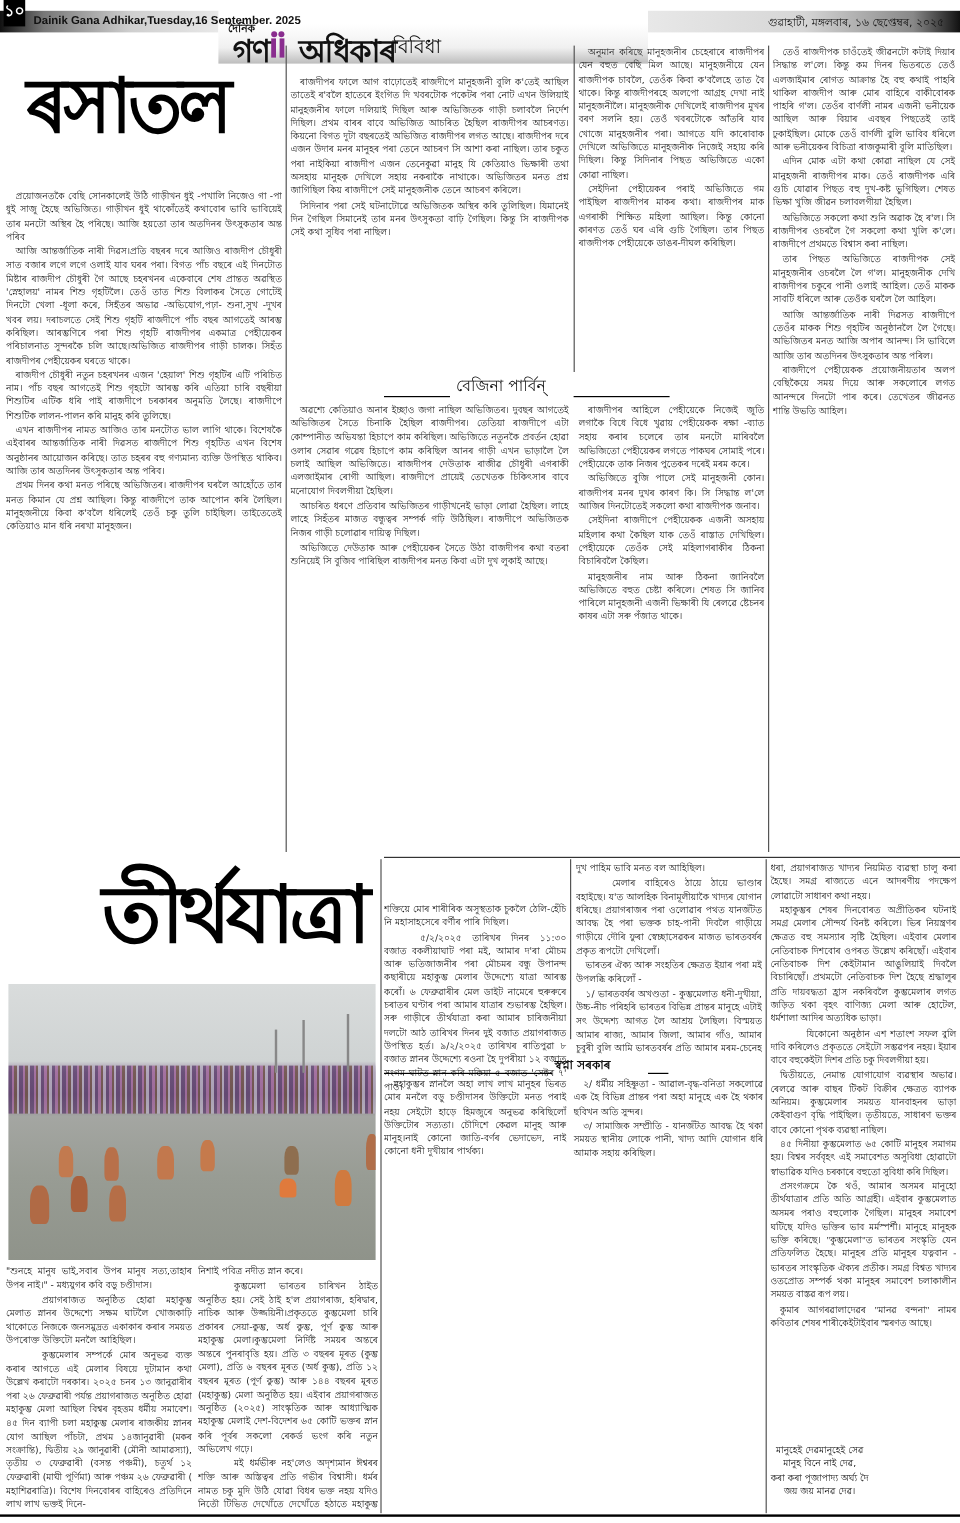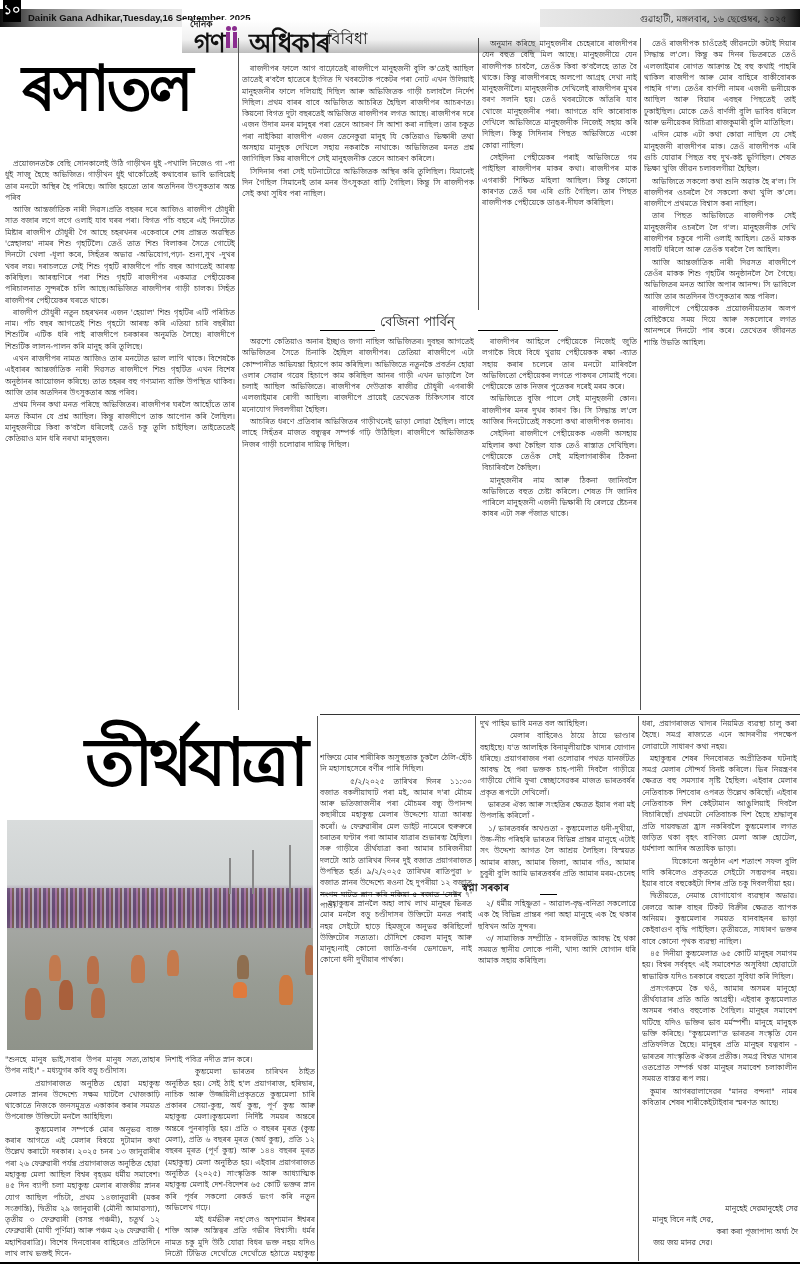--- a/index.html
+++ b/index.html
@@ -43,21 +43,21 @@
   
   .photo { position: absolute; left: 7px; top: 820px; width: 306px; height: 230px; overflow: hidden;
     background: linear-gradient(to bottom, #d9dcdc 0%, #cfd3d3 28%, #9b8aa5 32%, #7b6d86 40%, #a4a6a2 48%, #989c94 70%, #8f938a 100%); }
   .photo .crowd { position: absolute; left: 0; top: 68px; width: 100%; height: 40px;
     background: repeating-linear-gradient(90deg, #5b3d6b 0 3px, #a66aa0 3px 5px, #6a4b3d 5px 7px, #b8b0c3 7px 9px); opacity: .75; }
   .photo .pole { position: absolute; background: #888; width: 2px; }
   .photo .p { position: absolute; border-radius: 40% 40% 20% 20%; }
 
   
   .poem { position: absolute; left: 568px; top: 1203px; width: 230px; font-size: 7.6px; line-height: 11.3px; }
-  .poem .ln { display: flex; justify-content: flex-end; }
+  .poem .ln { display: flex; justify-content: center; }
   .poem .c { text-align: center; }
 
   .footer-rule { position: absolute; left: 0; top: 1262px; width: 800px; height: 2px; background: #000; }
 </style>
 </head>
 <body>
 
 <div class="masthead">
   <div class="bar-left"></div>
   <div class="bar-right"></div>
@@ -94,20 +94,21 @@
   <p>ৰাজদীপৰ ফালে আগ বাঢ়োতেই ৰাজদীপে মানুহজনী বুলি ক'তেই আছিল তাতেই ৰ'বলৈ হাতেৰে ইংগিত দি খবৰটোক পকেটৰ পৰা নোট এখন উলিয়াই মানুহজনীৰ ফালে দলিয়াই দিছিল আৰু অভিজিতক গাড়ী চলাবলৈ নিৰ্দেশ দিছিল। প্ৰথম বাৰৰ বাবে অভিজিত আচৰিত হৈছিল ৰাজদীপৰ আচৰণত। কিয়নো বিগত দুটা বছৰতেই অভিজিত ৰাজদীপৰ লগত আছে। ৰাজদীপৰ দৰে এজন উদাৰ মনৰ মানুহৰ পৰা তেনে আচৰণ সি আশা কৰা নাছিল। তাৰ চকুত পৰা নাইকিয়া ৰাজদীপ এজন তেনেকুৱা মানুহ যি কেতিয়াও ভিক্ষাৰী তথা অসহায় মানুহক দেখিলে সহায় নকৰাকৈ নাথাকে। অভিজিতৰ মনত প্ৰশ্ন জাগিছিল কিয় ৰাজদীপে সেই মানুহজনীক তেনে আচৰণ কৰিলে।</p>
   <p>সিদিনাৰ পৰা সেই ঘটনাটোৱে অভিজিতক অস্থিৰ কৰি তুলিছিল। যিমানেই দিন গৈছিল সিমানেই তাৰ মনৰ উৎসুকতা বাঢ়ি গৈছিল। কিন্তু সি ৰাজদীপক সেই কথা সুধিব পৰা নাছিল।</p>
 </div>
 <div class="subhead">বেজিনা পাৰ্বিন্</div>
 <div class="subhead-line" style="left:320px;width:55px;"></div>
 <div class="subhead-line" style="left:478px;width:80px;"></div>
 
 <div class="col" style="left:242px;top:336px;width:232px;height:376px;">
   <p>অৱশ্যে কেতিয়াও অনাৰ ইচ্ছাও জগা নাছিল অভিজিতৰ। দুবছৰ আগতেই অভিজিতৰ সৈতে চিনাকি হৈছিল ৰাজদীপৰ। তেতিয়া ৰাজদীপে এটা কোম্পানীত অভিযন্তা হিচাপে কাম কৰিছিল। অভিজিতে নতুনকৈ প্ৰবৰ্তন হোৱা ওলাৰ সেৱাৰ গৱেষ হিচাপে কাম কৰিছিল আনৰ গাড়ী এখন ভাড়ালৈ লৈ চলাই আছিল অভিজিতে। ৰাজদীপৰ দেউতাক ৰাজীৱ চৌধুৰী এগৰাকী এলজাইমাৰ ৰোগী আছিল। ৰাজদীপে প্ৰায়েই তেখেতক চিকিৎসাৰ বাবে মনোযোগ দিবলগীয়া হৈছিল।</p>
   <p>আচৰিত ধৰণে প্ৰতিবাৰ অভিজিতৰ গাড়ীখনেই ভাড়া লোৱা হৈছিল। লাহে লাহে সিহঁতৰ মাজত বন্ধুত্বৰ সম্পৰ্ক গঢ়ি উঠিছিল। ৰাজদীপে অভিজিতক নিজৰ গাড়ী চলোৱাৰ দায়িত্ব দিছিল।</p>
+  <p>অভিজিতে দেউতাক আৰু পেহীয়েকৰ সৈতে উঠা বাজদীপৰ কথা বতৰা শুনিয়েই সি বুজিব পাৰিছিল ৰাজদীপৰ মনত কিবা এটা দুখ লুকাই আছে।</p>
 </div>
 <div class="rule-v" style="left:478px;top:38px;height:272px;"></div>
 
 <div class="col" style="left:482px;top:38px;width:155px;height:272px;">
   <p>অনুমান কৰিছে মানুহজনীৰ চেহেৰাৰে ৰাজদীপৰ যেন বহুত বেছি মিল আছে। মানুহজনীয়ে যেন ৰাজদীপক চাবলৈ, তেওঁক কিবা ক'বলৈহে তাত বৈ থাকে। কিন্তু ৰাজদীপৰহে অলপো আগ্ৰহ দেখা নাই মানুহজনীলৈ। মানুহজনীক দেখিলেই ৰাজদীপৰ মুখৰ বৰণ সলনি হয়। তেওঁ খবৰটোকে আঁতৰি যাব খোজে মানুহজনীৰ পৰা। আগতে যদি কাৰোবাক দেখিলে অভিজিতে মানুহজনীক নিজেই সহায় কৰি দিছিল। কিন্তু সিদিনাৰ পিছত অভিজিতে একো কোৱা নাছিল।</p>
   <p>সেইদিনা পেহীয়েকৰ পৰাই অভিজিতে গম পাইছিল ৰাজদীপৰ মাকৰ কথা। ৰাজদীপৰ মাক এগৰাকী শিক্ষিত মহিলা আছিল। কিন্তু কোনো কাৰণত তেওঁ ঘৰ এৰি গুচি গৈছিল। তাৰ পিছত ৰাজদীপক পেহীয়েকে ডাঙৰ-দীঘল কৰিছিল।</p>
 </div>
 <div class="col" style="left:482px;top:336px;width:155px;height:376px;">
   <p>ৰাজদীপৰ আহিলে পেহীয়েকে নিজেই জুতি লগাকৈ বিধে বিধে খুৱায় পেহীয়েকক ৰক্ষা -ব্যাত সহায় কৰাৰ চলেৰে তাৰ মনটো মাৰিবলৈ অভিজিতো পেহীয়েকৰ লগতে পাকঘৰ সোমাই পৰে। পেহীয়েকে তাক নিজৰ পুতেকৰ দৰেই মৰম কৰে।</p>
   <p>অভিজিতে বুজি পালে সেই মানুহজনী কোন। ৰাজদীপৰ মনৰ দুখৰ কাৰণ কি। সি সিদ্ধান্ত ল'লে আজিৰ দিনটোতেই সকলো কথা ৰাজদীপক জনাব।</p>
@@ -179,21 +180,21 @@
   <p>ভাৰতৰ ঐক্য আৰু সংহতিৰ ক্ষেত্ৰত ইয়াৰ পৰা মই উপলব্ধি কৰিলোঁ -</p>
   <p>১/ ভাৰতবৰ্ষৰ অখণ্ডতা - কুম্ভমেলাত ধনী-দুখীয়া, উচ্চ-নীচ পৰিহৰি ভাৰতৰ বিভিন্ন প্ৰান্তৰ মানুহে এটাই সৎ উদ্দেশ্য আগত লৈ আশ্ৰয় লৈছিল। বিস্ময়ত আমাৰ ৰাজ্য, আমাৰ জিলা, আমাৰ গাঁও, আমাৰ চুবুৰী বুলি আমি ভাৰতবৰ্ষৰ প্ৰতি আমাৰ মৰম-চেনেহ সীমিত কৰি ৰাখোঁ।</p>
 </div>
 <div class="col" style="left:478px;top:898px;width:158px;height:362px;">
   <p>২/ ধৰ্মীয় সহিষ্ণুতা - আৱাল-বৃদ্ধ-বনিতা সকলোৱে এক হৈ বিভিন্ন প্ৰান্তৰ পৰা অহা মানুহে এক হৈ থকাৰ ছবিখন অতি সুন্দৰ।</p>
   <p>৩/ সামাজিক সম্প্ৰীতি - যানজঁটত আবদ্ধ হৈ থকা সময়ত স্থানীয় লোকে পানী, খাদ্য আদি যোগান ধৰি আমাক সহায় কৰিছিল।</p>
 </div>
 
 <div class="rule-v" style="left:638px;top:716px;height:545px;"></div>
 
-<div class="col" style="left:642px;top:718px;width:155px;height:483px;">
+<div class="col" style="left:642px;top:718px;width:155px;height:483px;font-family:Liberation Serif, serif;">
   <p style="text-indent:0">ধৰা, প্ৰয়াগৰাজত খাদ্যৰ নিয়মিত ব্যৱস্থা চালু কৰা হৈছে। সমগ্ৰ ৰাজ্যতে এনে আদৰণীয় পদক্ষেপ লোৱাটো সাধাৰণ কথা নহয়।</p>
   <p>মহাকুম্ভৰ শেষৰ দিনবোৰত অপ্ৰীতিকৰ ঘটনাই সমগ্ৰ মেলাৰ সৌন্দৰ্য বিনষ্ট কৰিলে। ভিৰ নিয়ন্ত্ৰণৰ ক্ষেত্ৰত বহু সমস্যাৰ সৃষ্টি হৈছিল। এইবাৰ মেলাৰ নেতিবাচক দিশবোৰ ওপৰত উল্লেখ কৰিছোঁ। এইবাৰ নেতিবাচক দিশ কেইটামান আঙুলিয়াই দিবলৈ বিচাৰিছোঁ। প্ৰথমটো নেতিবাচক দিশ হৈছে শ্ৰদ্ধালুৰ প্ৰতি দায়বদ্ধতা হ্ৰাস নকৰিবলৈ কুম্ভমেলাৰ লগত জড়িত থকা বৃহৎ বাণিজ্য মেলা আৰু হোটেল, ধৰ্মশালা আদিৰ অত্যধিক ভাড়া।</p>
   <p style="text-indent:30px">যিকোনো অনুষ্ঠান এশ শতাংশ সফল বুলি দাবি কৰিলেও প্ৰকৃততে সেইটো সম্ভৱপৰ নহয়। ইয়াৰ বাবে বহুকেইটা দিশৰ প্ৰতি চকু দিবলগীয়া হয়।</p>
   <p>দ্বিতীয়তে, নেমান্ত যোগাযোগ ব্যৱস্থাৰ অভাৱ। ৰেলৱে আৰু বাছৰ টিকট বিক্ৰীৰ ক্ষেত্ৰত ব্যাপক অনিয়ম। কুম্ভমেলাৰ সময়ত যানবাহনৰ ভাড়া কেইবাগুণ বৃদ্ধি পাইছিল। তৃতীয়তে, সাধাৰণ ভক্তৰ বাবে কোনো পৃথক ব্যৱস্থা নাছিল।</p>
   <p>৪৫ দিনীয়া কুম্ভমেলাত ৬৫ কোটি মানুহৰ সমাগম হয়। বিশ্বৰ সৰ্ববৃহৎ এই সমাবেশত অসুবিধা হোৱাটো স্বাভাৱিক যদিও চৰকাৰে বহুতো সুবিধা কৰি দিছিল।</p>
   <p>প্ৰসংগক্ৰমে কৈ থওঁ, আমাৰ অসমৰ মানুহো তীৰ্থযাত্ৰাৰ প্ৰতি অতি আগ্ৰহী। এইবাৰ কুম্ভমেলাত অসমৰ পৰাও বহুলোক গৈছিল। মানুহৰ সমাবেশ ঘটিছে যদিও ভক্তিৰ ভাব মৰ্মস্পৰ্শী। মানুহে মানুহক ভক্তি কৰিছে। "কুম্ভমেলা"ত ভাৰতৰ সংস্কৃতি যেন প্ৰতিফলিত হৈছে। মানুহৰ প্ৰতি মানুহৰ যত্নবান - ভাৰতৰ সাংস্কৃতিক ঐক্যৰ প্ৰতীক। সমগ্ৰ বিশ্বত খাদ্যৰ ওতপ্ৰোত সম্পৰ্ক থকা মানুহৰ সমাবেশ চলাকালীন সময়ত বাস্তৱ ৰূপ লয়।</p>
   <p>কুমাৰ আগৰৱালাদেৱৰ "মানৱ বন্দনা" নামৰ কবিতাৰ শেষৰ শাৰীকেইটাইবাৰ স্মৰণত আছে।</p>
 </div>
 
 <div class="poem">

